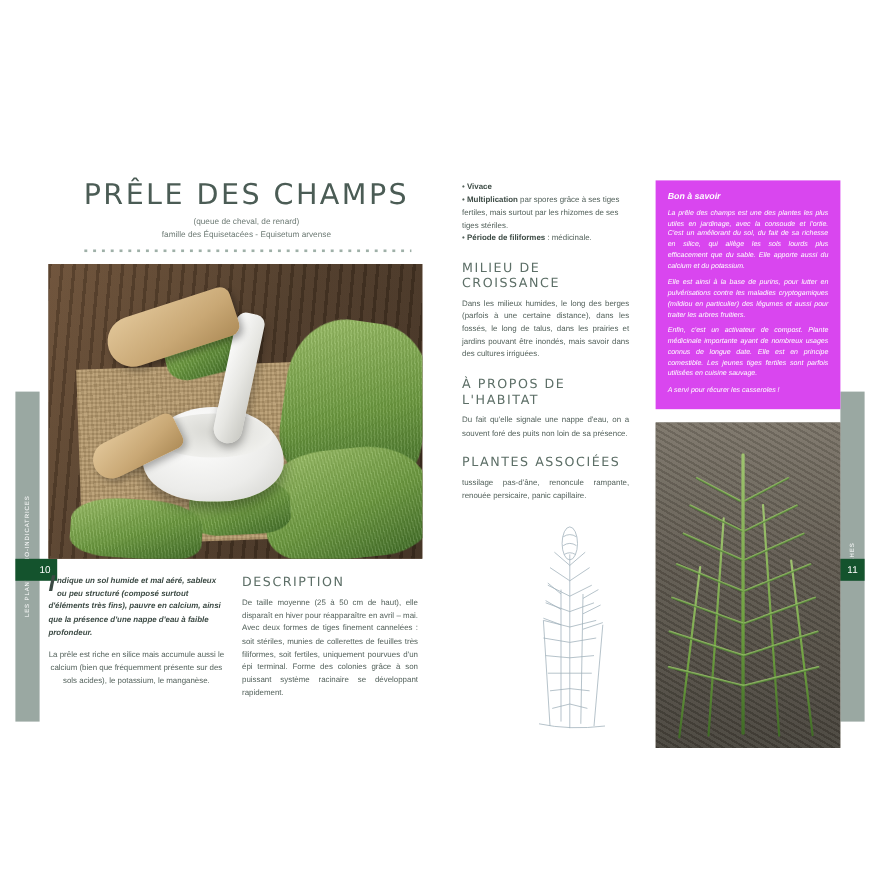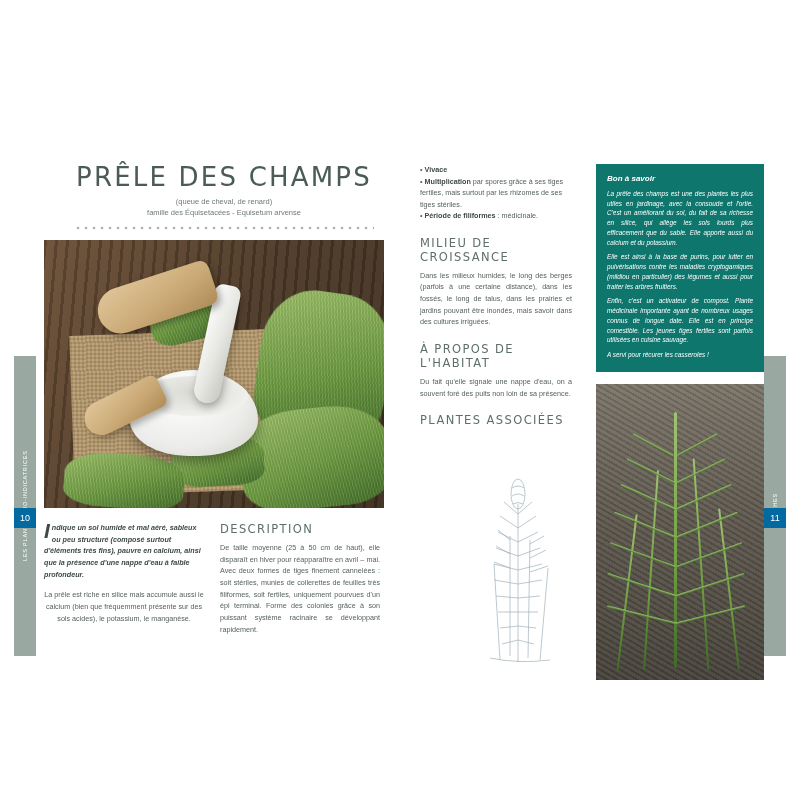--- a/index.html
+++ b/index.html
@@ -52,26 +52,27 @@
   }
   .side-tab.right {
     right: 14px;
     top: 216px;
     height: 300px;
   }
   .folio {
     position: absolute;
     width: 22px;
     height: 20px;
-    background: #0369a1;
+    background: #14532d;
     color: #ffffff;
     font-size: 9px;
     display: flex;
     align-items: center;
     justify-content: center;
+    padding-left: 16px;
   }
   .folio.left { left: 14px; top: 368px; }
   .folio.right { right: 14px; top: 368px; }
 
   
   .left-page {
     position: absolute;
     left: 44px;
     top: 0;
     width: 360px;
@@ -274,21 +275,21 @@
   .rp-photo-bottom .frond {
     position: absolute;
     background: linear-gradient(180deg, rgba(160,200,110,0.95), rgba(70,120,45,0.9));
     height: 1.6px;
     border-radius: 1px;
   }
   .note-box {
     position: absolute;
     left: 176px; top: 24px;
     width: 168px; height: 208px;
-    background: #0f766e;
+    background: #d946ef;
     color: #ffffff;
     box-sizing: border-box;
     padding: 10px 11px;
   }
   .note-title {
     font-size: 8px;
     font-style: italic;
     font-weight: bold;
     margin: 0 0 6px 0;
   }
@@ -366,20 +367,21 @@
           <p class="body-text">Dans les milieux humides, le long des berges (parfois à une certaine distance), dans les fossés, le long de talus, dans les prairies et jardins pouvant être inondés, mais savoir dans des cultures irriguées.</p>
         </div>
 
         <div class="rp-section">
           <h2 class="sec-head">À PROPOS DE L'HABITAT</h2>
           <p class="body-text">Du fait qu'elle signale une nappe d'eau, on a souvent foré des puits non loin de sa présence.</p>
         </div>
 
         <div class="rp-section">
           <h2 class="sec-head">PLANTES ASSOCIÉES</h2>
+          <p class="body-text">tussilage pas-d'âne, renoncule rampante, renouée persicaire, panic capillaire.</p>
         </div>
       </div>
 
       <svg class="sketch" viewBox="0 0 120 220">
         <g stroke="#8fa3ae" stroke-width="0.7" fill="none" opacity="0.85">
           <path d="M58 218 L58 60"></path>
           <path d="M50 212 L50 92"></path>
           <path d="M68 214 L70 96"></path>
           <path d="M40 216 L34 120"></path>
           <path d="M80 216 L88 124"></path>

